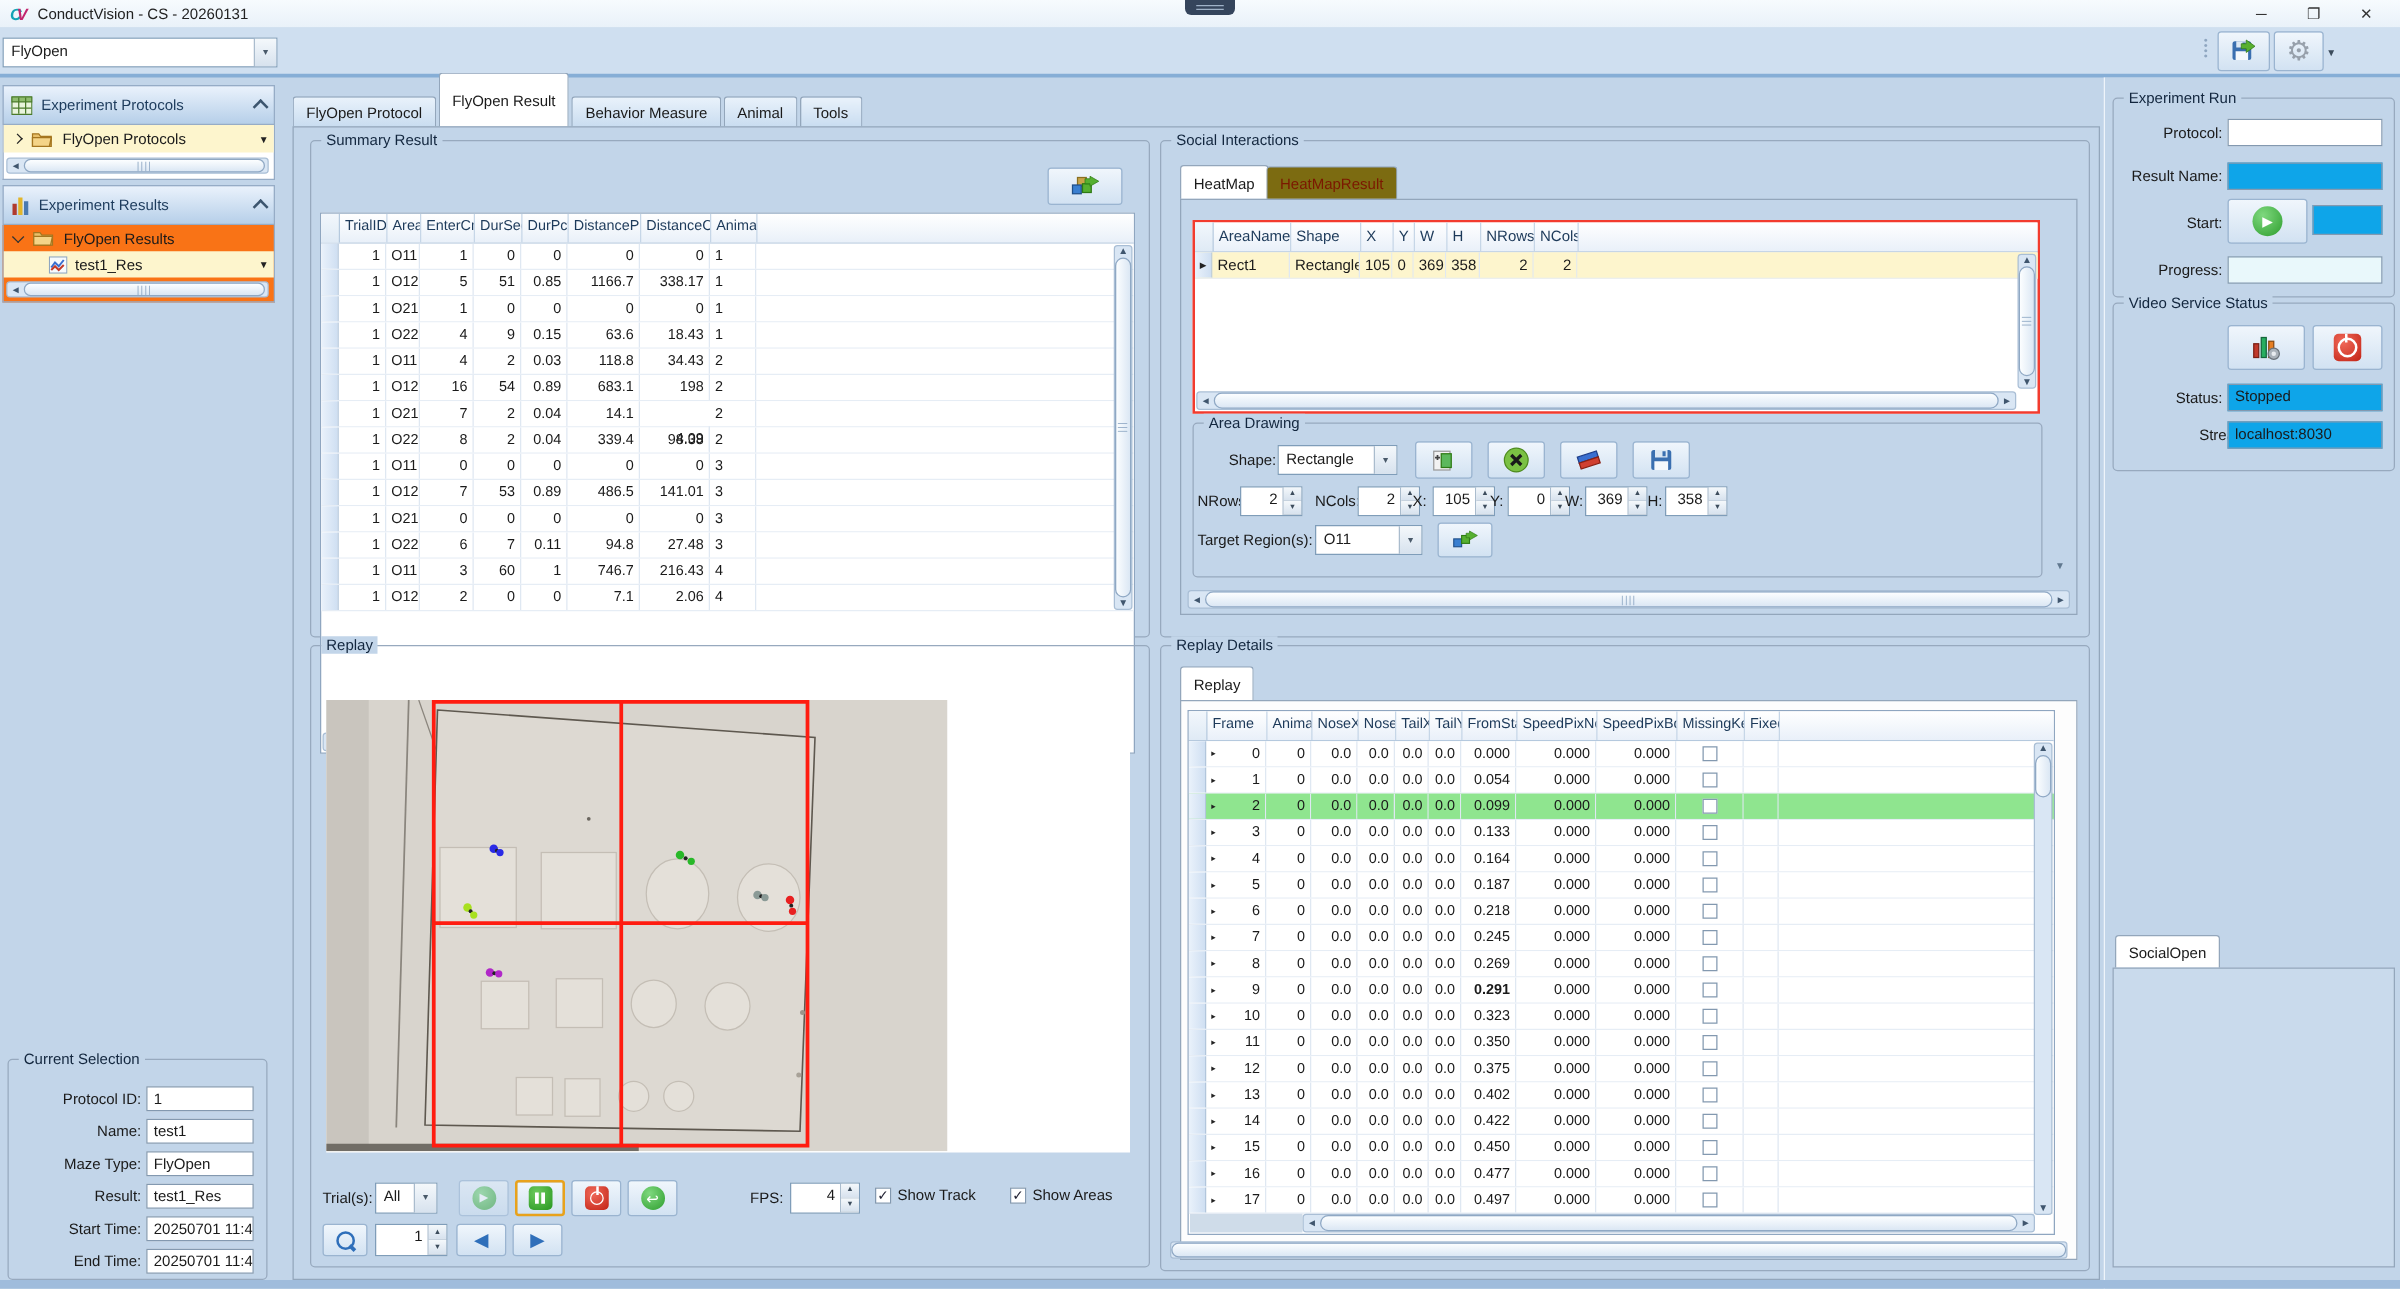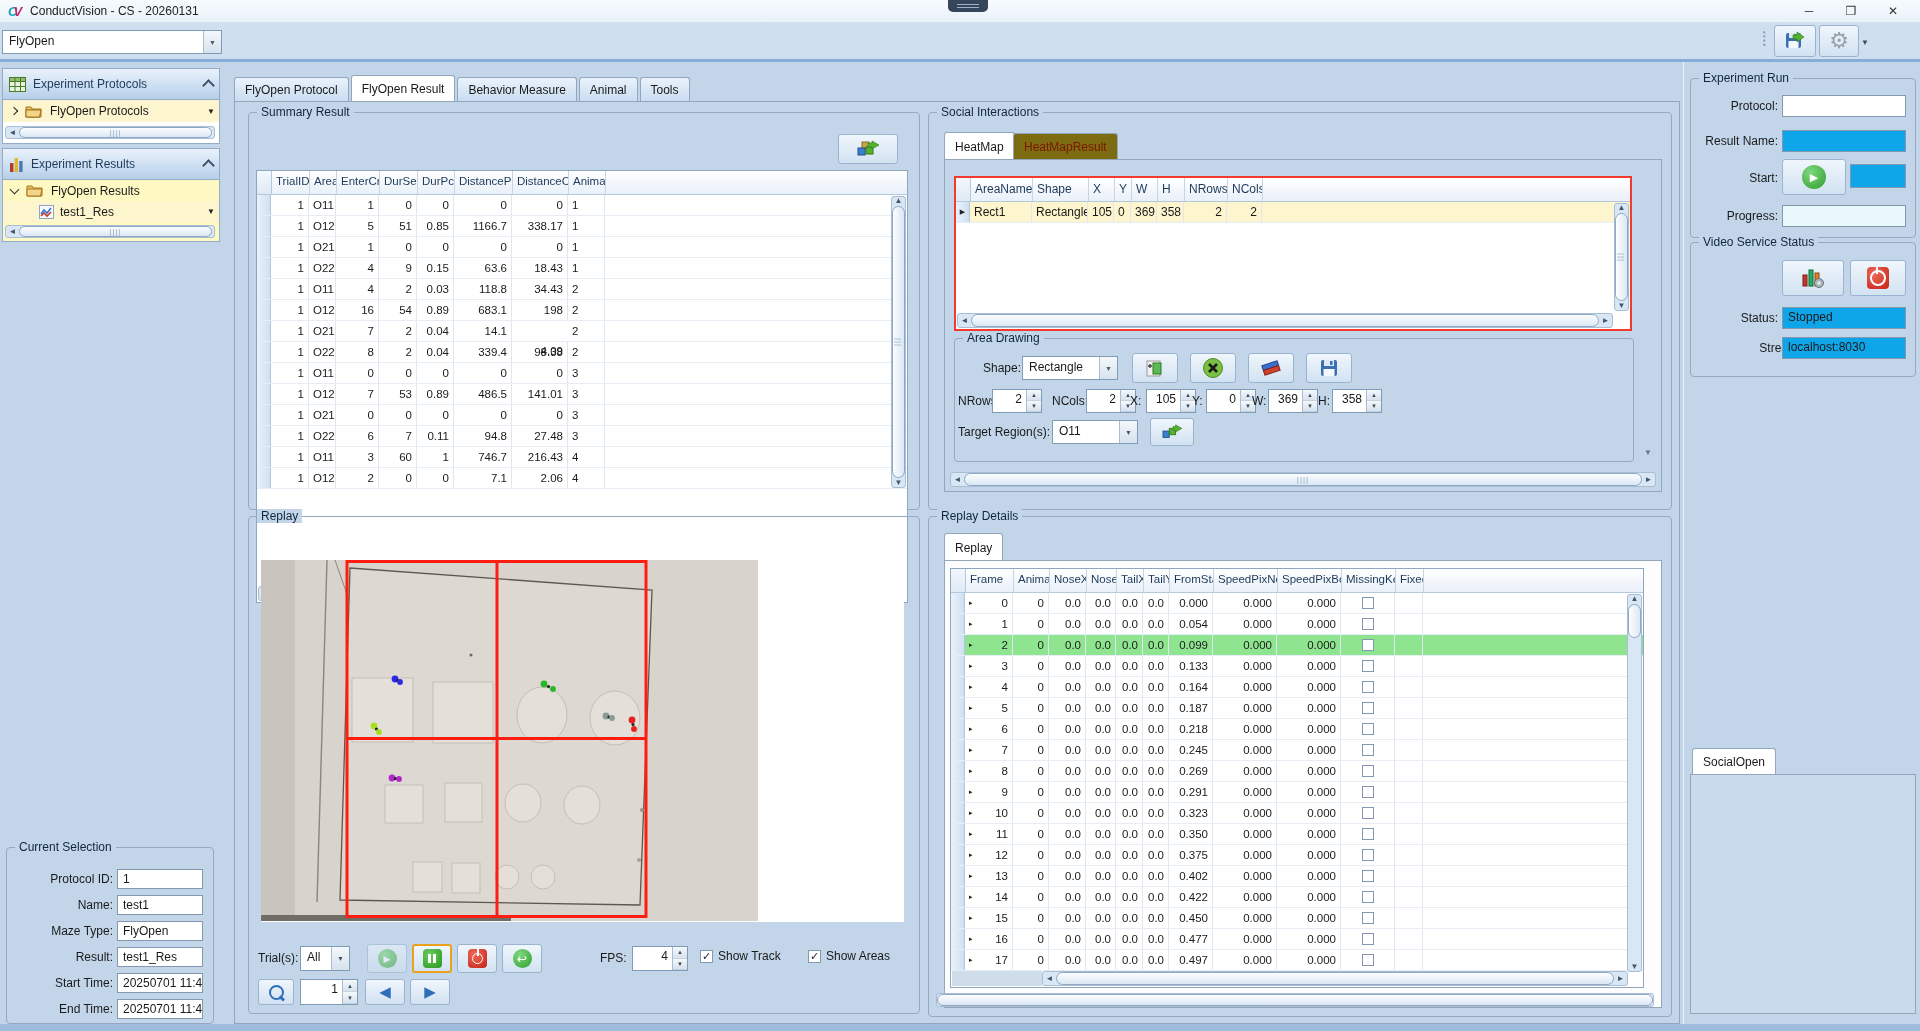--- a/index.html
+++ b/index.html
@@ -134,21 +134,21 @@
 
 <div class="abs phead" style="left:2px;top:148px;width:218px;height:32px">
   <svg width="15" height="15" viewBox="0 0 15 15">
     <rect x="1" y="6" width="3.4" height="9" fill="#b03a2e"></rect>
     <rect x="5.6" y="1" width="3.4" height="14" fill="#e2b52a"></rect>
     <rect x="10.2" y="4" width="3.4" height="11" fill="#4a7ab0"></rect>
   </svg>
   <span style="flex:1">Experiment Results</span>
   <span class="chevup"></span>
 </div>
-<div class="abs" style="left:2px;top:180px;width:218px;height:62px;background:#fef9c3;border:1px solid #96acc6;border-top:none;box-sizing:border-box">
+<div class="abs" style="left:2px;top:180px;width:218px;height:62px;background:#f97316;border:1px solid #96acc6;border-top:none;box-sizing:border-box">
   <div class="treerow" style="height:21px;padding-left:8px;gap:8px">
     <span class="exp-open"></span>
     <svg width="17" height="13" viewBox="0 0 17 13">
       <path d="M1 2 h5 l1.5 2 H16 v8 H1 z" fill="#e8c06a" stroke="#a5761f"></path>
       <path d="M1 5 h15 l-1.5 7 H1 z" fill="#f4d488" stroke="#a5761f"></path>
     </svg>
     <span style="flex:1">FlyOpen Results</span>
   </div>
   <div class="treerow sel-y" style="height:21px;padding-left:36px;gap:6px">
     <svg width="15" height="14" viewBox="0 0 15 14">
@@ -192,21 +192,21 @@
       </div>
       <div style="position: absolute; left: 0px; top: 150px; width: 100%; height: 22px; display: flex; align-items: center;">
         <div style="width: 106px; text-align: right; padding-right: 4px;">End Time:</div>
         <div class="field" style="width: 86px; height: 20px;">20250701 11:43</div>
       </div>
     </div>
 </div>
 
 <div class="abs" style="left:234px;top:75px;height:27px;display:flex;gap:2px;align-items:flex-end">
   <div class="tab" style="height:25px">FlyOpen Protocol</div>
-  <div class="tab active" style="height:27px">FlyOpen Result</div>
+  <div class="tab active" style="height:44px">FlyOpen Result</div>
   <div class="tab" style="height:25px">Behavior Measure</div>
   <div class="tab" style="height:25px">Animal</div>
   <div class="tab" style="height:25px">Tools</div>
 </div>
 <div class="abs" style="left:234px;top:101px;width:1446px;height:923px;border:1px solid #93a6bb;background:#c2d5e9;box-sizing:border-box"></div>
 
 <div class="gbox" style="left:248px;top:112px;width:670px;height:396px">
   <span class="lg">Summary Result</span>
 </div>
 <div class="abs iconbtn" style="left:838px;top:134px;width:60px;height:30px">
@@ -892,21 +892,21 @@
         <div class="rh"></div>
         <div class="cell r" style="width: 48px; flex: 0 0 48px;">
           <span style="font-size:7px;color:#222;margin-right:auto">▸</span>
           <span>9</span>
         </div>
         <div class="cell r" style="width: 36px; flex: 0 0 36px;">0</div>
         <div class="cell r" style="width: 37px; flex: 0 0 37px;">0.0</div>
         <div class="cell r" style="width: 30px; flex: 0 0 30px;">0.0</div>
         <div class="cell r" style="width: 27px; flex: 0 0 27px;">0.0</div>
         <div class="cell r" style="width: 26px; flex: 0 0 26px;">0.0</div>
-        <div class="cell r" style="width: 44px; flex: 0 0 44px;">0.291</div>
+        <div class="cell r" style="width: 44px; flex: 0 0 44px; font-weight: bold;">0.291</div>
         <div class="cell r" style="width: 64px; flex: 0 0 64px;">0.000</div>
         <div class="cell r" style="width: 64px; flex: 0 0 64px;">0.000</div>
         <div class="cell" style="width: 54px; flex: 0 0 54px; justify-content: center;">
           <span class="chkbox" style="width:12px;height:12px"></span>
         </div>
         <div class="cell" style="width: 28px; flex: 0 0 28px;"></div>
         <div class="cell" style="flex: 1 1 0%; border-right: none;"></div>
       </div>
       <div class="trow">
         <div class="rh"></div>

